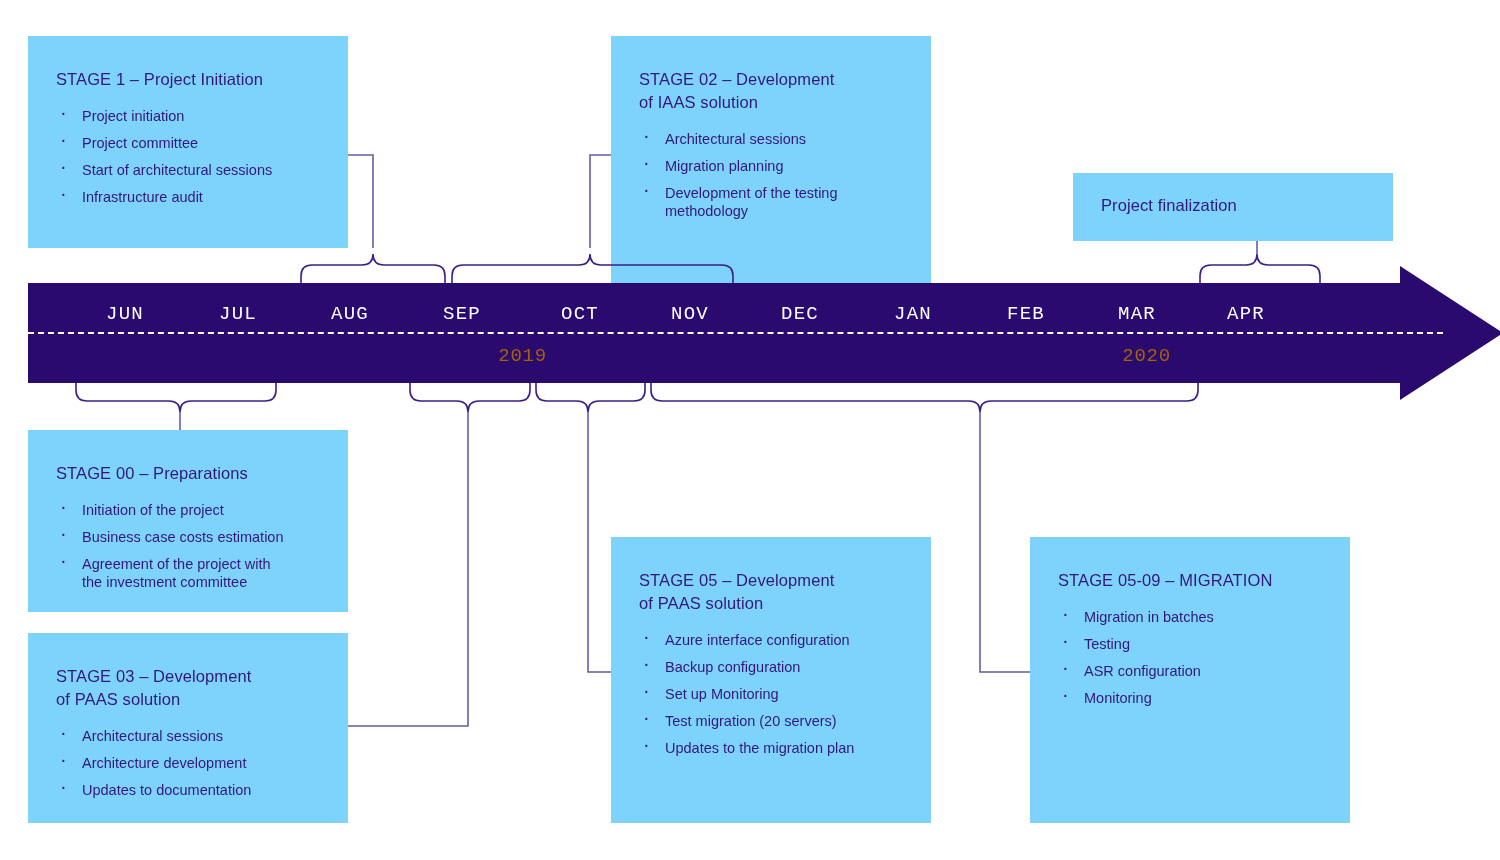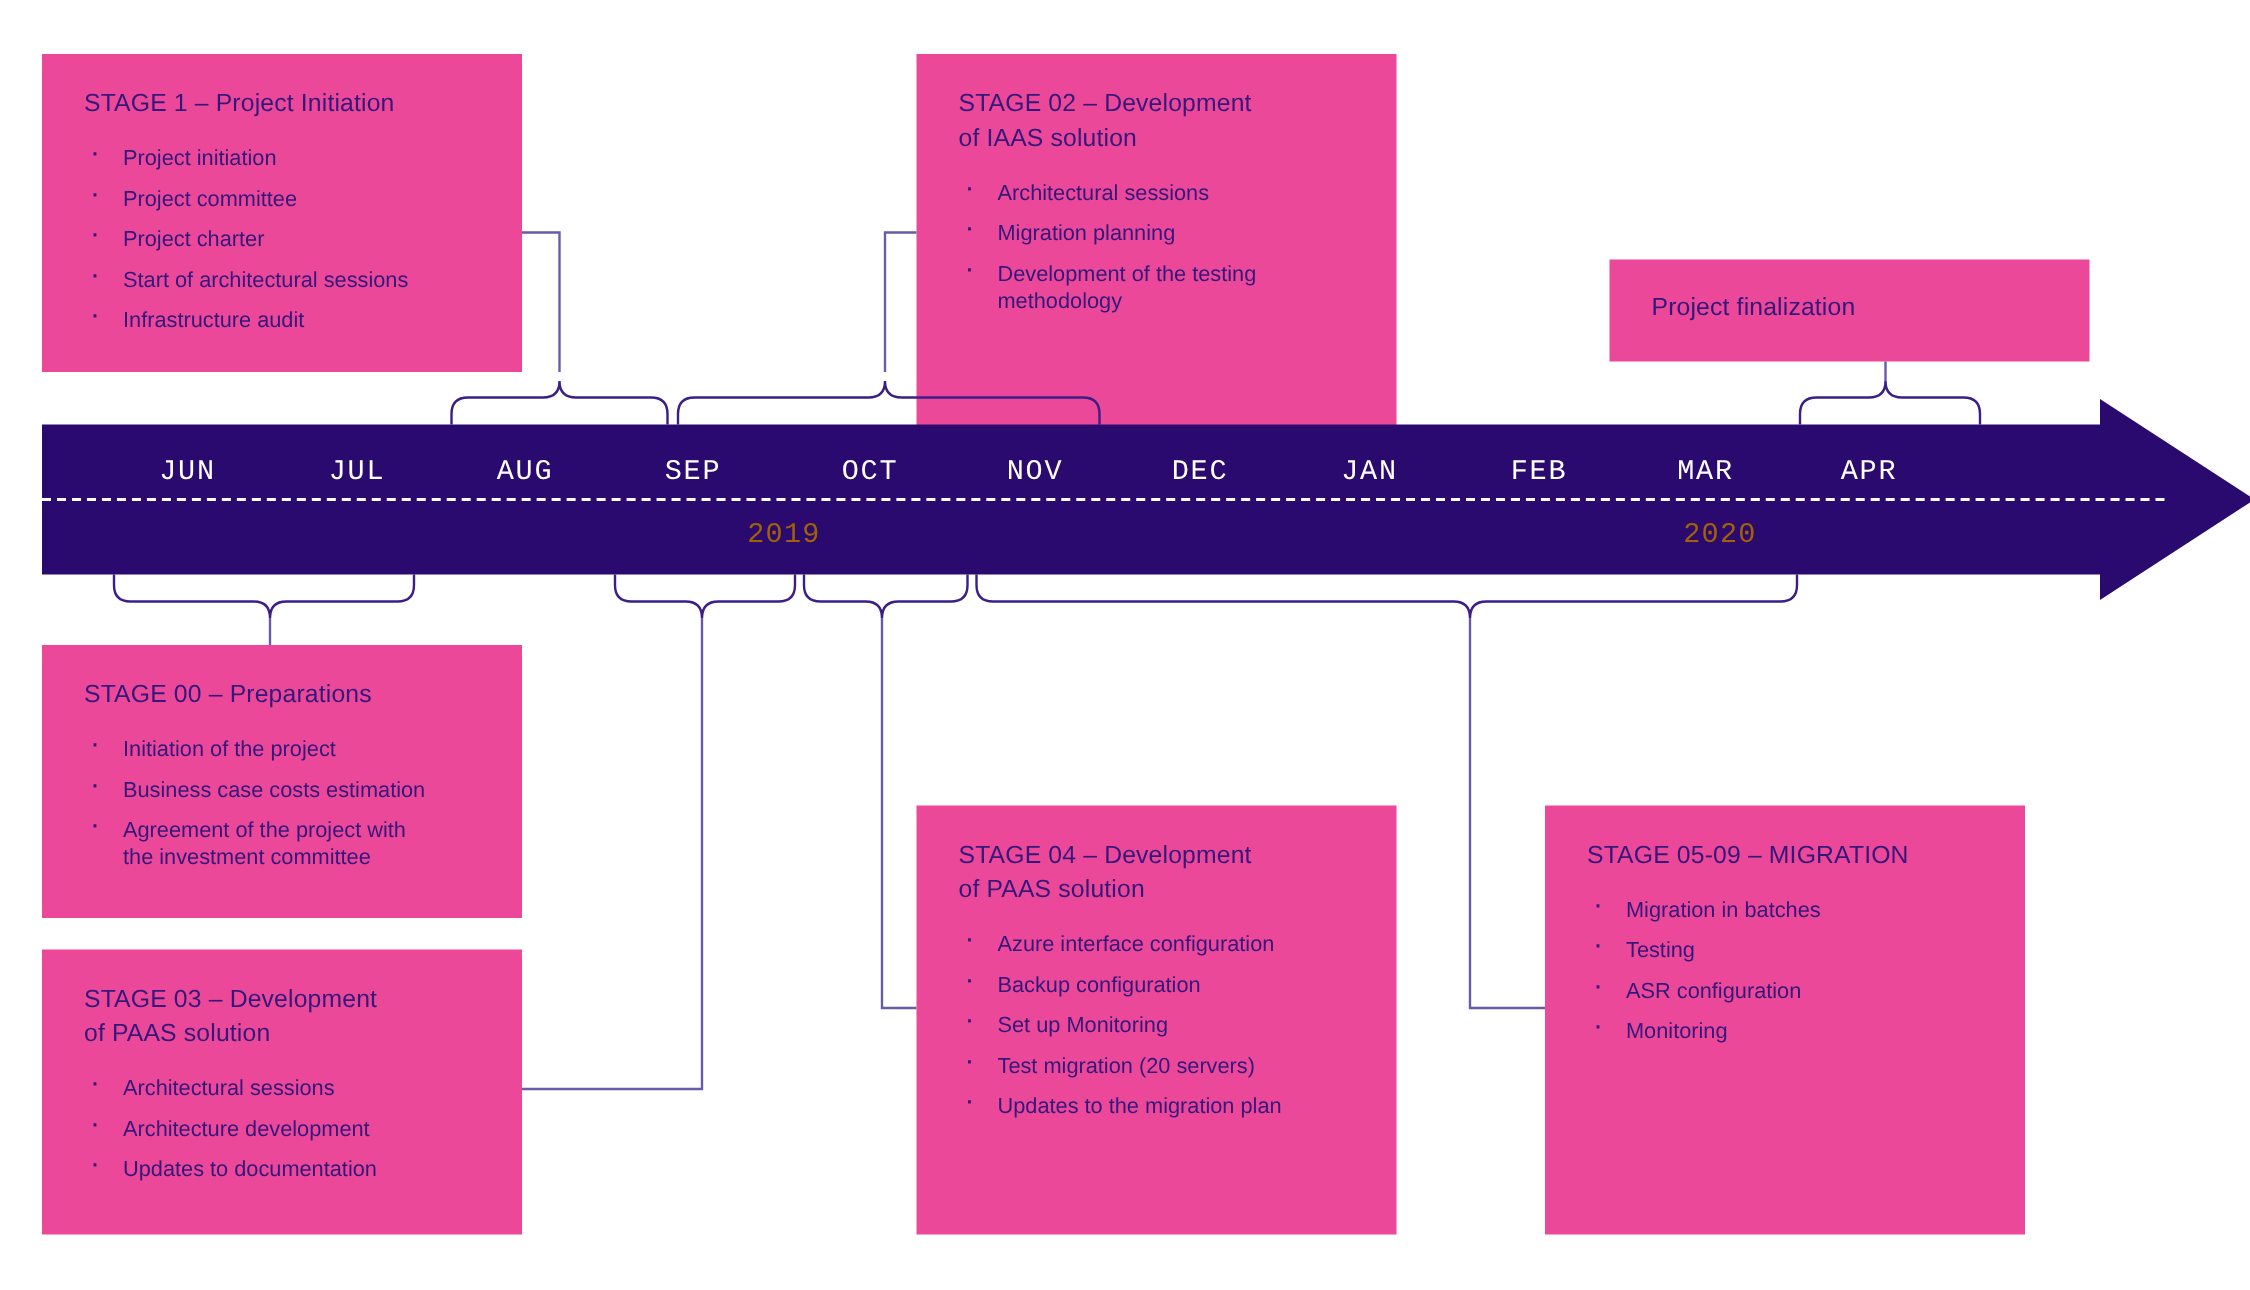--- a/index.html
+++ b/index.html
@@ -15,23 +15,23 @@
     position: relative;
     width: 1500px;
     height: 860px;
     background: #ffffff;
     overflow: hidden;
   }
 
   
   .card {
     position: absolute;
-    background: #ec4899;
+    background: #7dd3fc;
     box-sizing: border-box;
-    padding: 22px 26px 20px 28px;
+    padding: 32px 26px 20px 28px;
   }
   .card-title {
     color: #34177a;
     font-size: 16.5px;
     line-height: 23px;
     letter-spacing: 0.1px;
     white-space: pre-line;
     margin: 0 0 16px 0;
     font-weight: 400;
   }
@@ -140,21 +140,20 @@
 </head>
 <body>
 
 <div id="canvas">
 
   <div class="card" style="left:28px; top:36px; width:320px; height:212px;">
     <div class="card-title">STAGE 1 – Project Initiation</div>
     <ul class="bullets">
       <li>Project initiation</li>
       <li>Project committee</li>
-      <li>Project charter</li>
       <li>Start of architectural sessions</li>
       <li>Infrastructure audit</li>
     </ul>
   </div>
 
   <div class="card" style="left:611px; top:36px; width:320px; height:252px;">
     <div class="card-title">STAGE 02 – Development
 of IAAS solution</div>
     <ul class="bullets">
       <li>Architectural sessions</li>
@@ -182,21 +181,21 @@
     <div class="card-title">STAGE 03 – Development
 of PAAS solution</div>
     <ul class="bullets">
       <li>Architectural sessions</li>
       <li>Architecture development</li>
       <li>Updates to documentation</li>
     </ul>
   </div>
 
   <div class="card" style="left:611px; top:537px; width:320px; height:286px;">
-    <div class="card-title">STAGE 04 – Development
+    <div class="card-title">STAGE 05 – Development
 of PAAS solution</div>
     <ul class="bullets">
       <li>Azure interface configuration</li>
       <li>Backup configuration</li>
       <li>Set up Monitoring</li>
       <li>Test migration (20 servers)</li>
       <li>Updates to the migration plan</li>
     </ul>
   </div>
 

